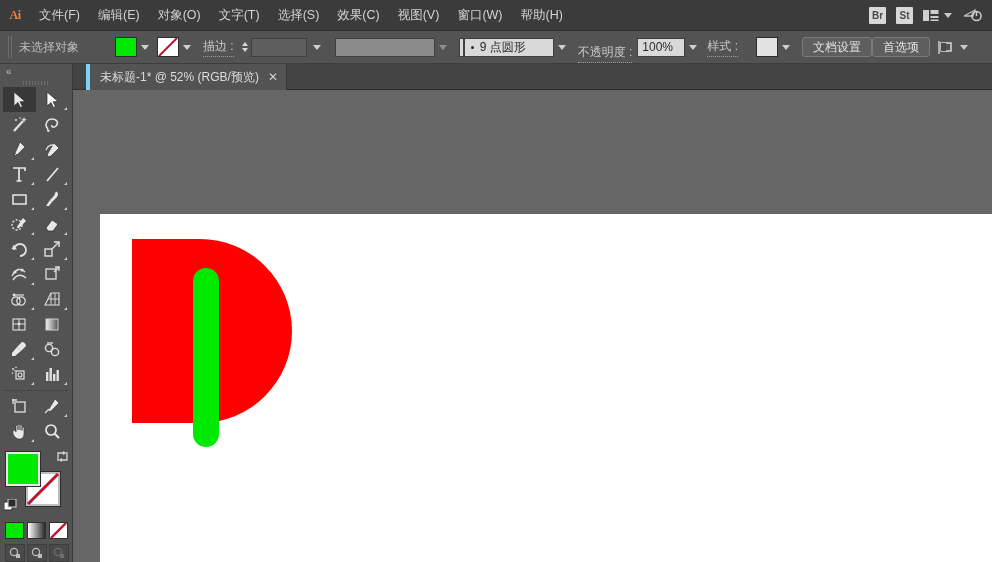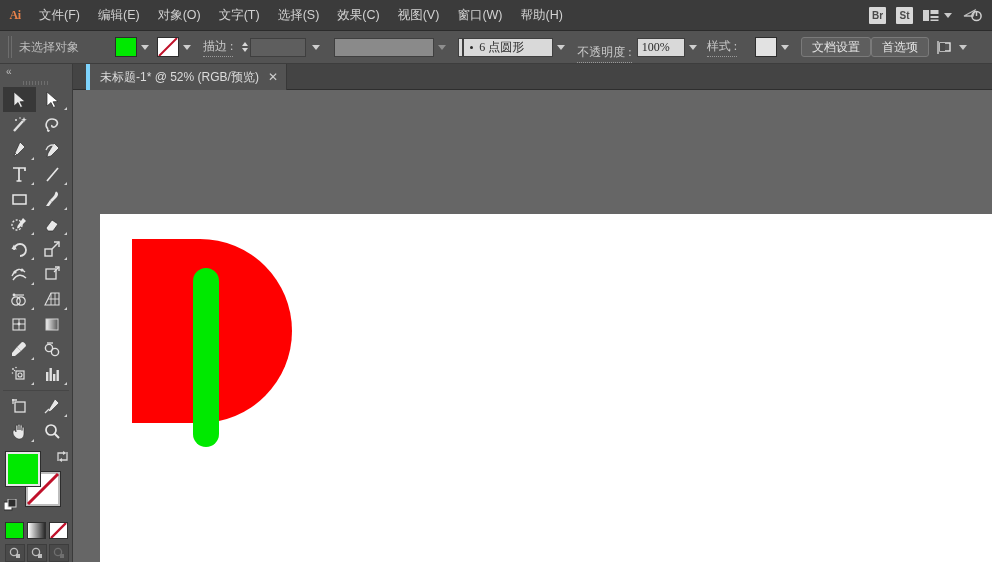--- a/index.html
+++ b/index.html
@@ -30,21 +30,21 @@
     font-size:10px; font-weight:bold; display:flex; align-items:center; justify-content:center;
     border-radius:1px; font-family:"Liberation Sans",sans-serif;
   }
   .arr-wrap{ display:flex; align-items:center; gap:5px; }
   .chev{ width:0;height:0;border-left:4px solid transparent;border-right:4px solid transparent;
          border-top:5px solid #c9c9c9; }
   
   #controlbar{
     position:absolute; left:0; top:31px; width:992px; height:33px;
     background:#535353; display:flex; align-items:center;
-    border-bottom:1px solid #3d3d3d; padding-left:8px; gap:0;font-family:Liberation Serif, serif;
+    border-bottom:1px solid #3d3d3d; padding-left:8px; gap:0;
   }
   .grip{ width:5px; height:22px; margin-right:6px;
     background:repeating-linear-gradient(to right,#6d6d6d 0 1px,transparent 1px 3px);}
   #sel-label{ color:#bdbdbd; font-size:12px; width:96px; }
   .swatch-box{
     width:22px; height:20px; border:1px solid #2d2d2d; background:#fff;
   }
   .swatch-drop{
     width:16px; height:20px; display:flex; align-items:center; justify-content:center;
     margin-right:4px;
@@ -204,21 +204,21 @@
     </div>
 
   <div class="field" style="width:100px;margin-left:6px;background:#8a8a8a;"></div>
   <div class="swatch-drop">
       <span class="smallchev" style="border-top-color:#8f8f8f;"></span>
     </div>
 
   <div class="field light" style="width:5px;margin-left:4px;height:19px;"></div>
   <div class="field light" style="width:90px;display:flex;align-items:center;padding-left:6px;gap:6px;">
     <span style="width:3px;height:3px;border-radius:50%;background:#2a2a2a;display:inline-block;"></span>
-    <span>6 点圆形</span>
+    <span>9 点圆形</span>
   </div>
   <div class="swatch-drop">
       <span class="smallchev"></span>
     </div>
 
   <span class="lbl" style="margin:13px 5px 0 4px;">不透明度 :</span>
   <div class="field light" style="width:48px;display:flex;align-items:center;padding-left:4px;">100%</div>
   <div class="swatch-drop">
       <span class="smallchev"></span>
     </div>

